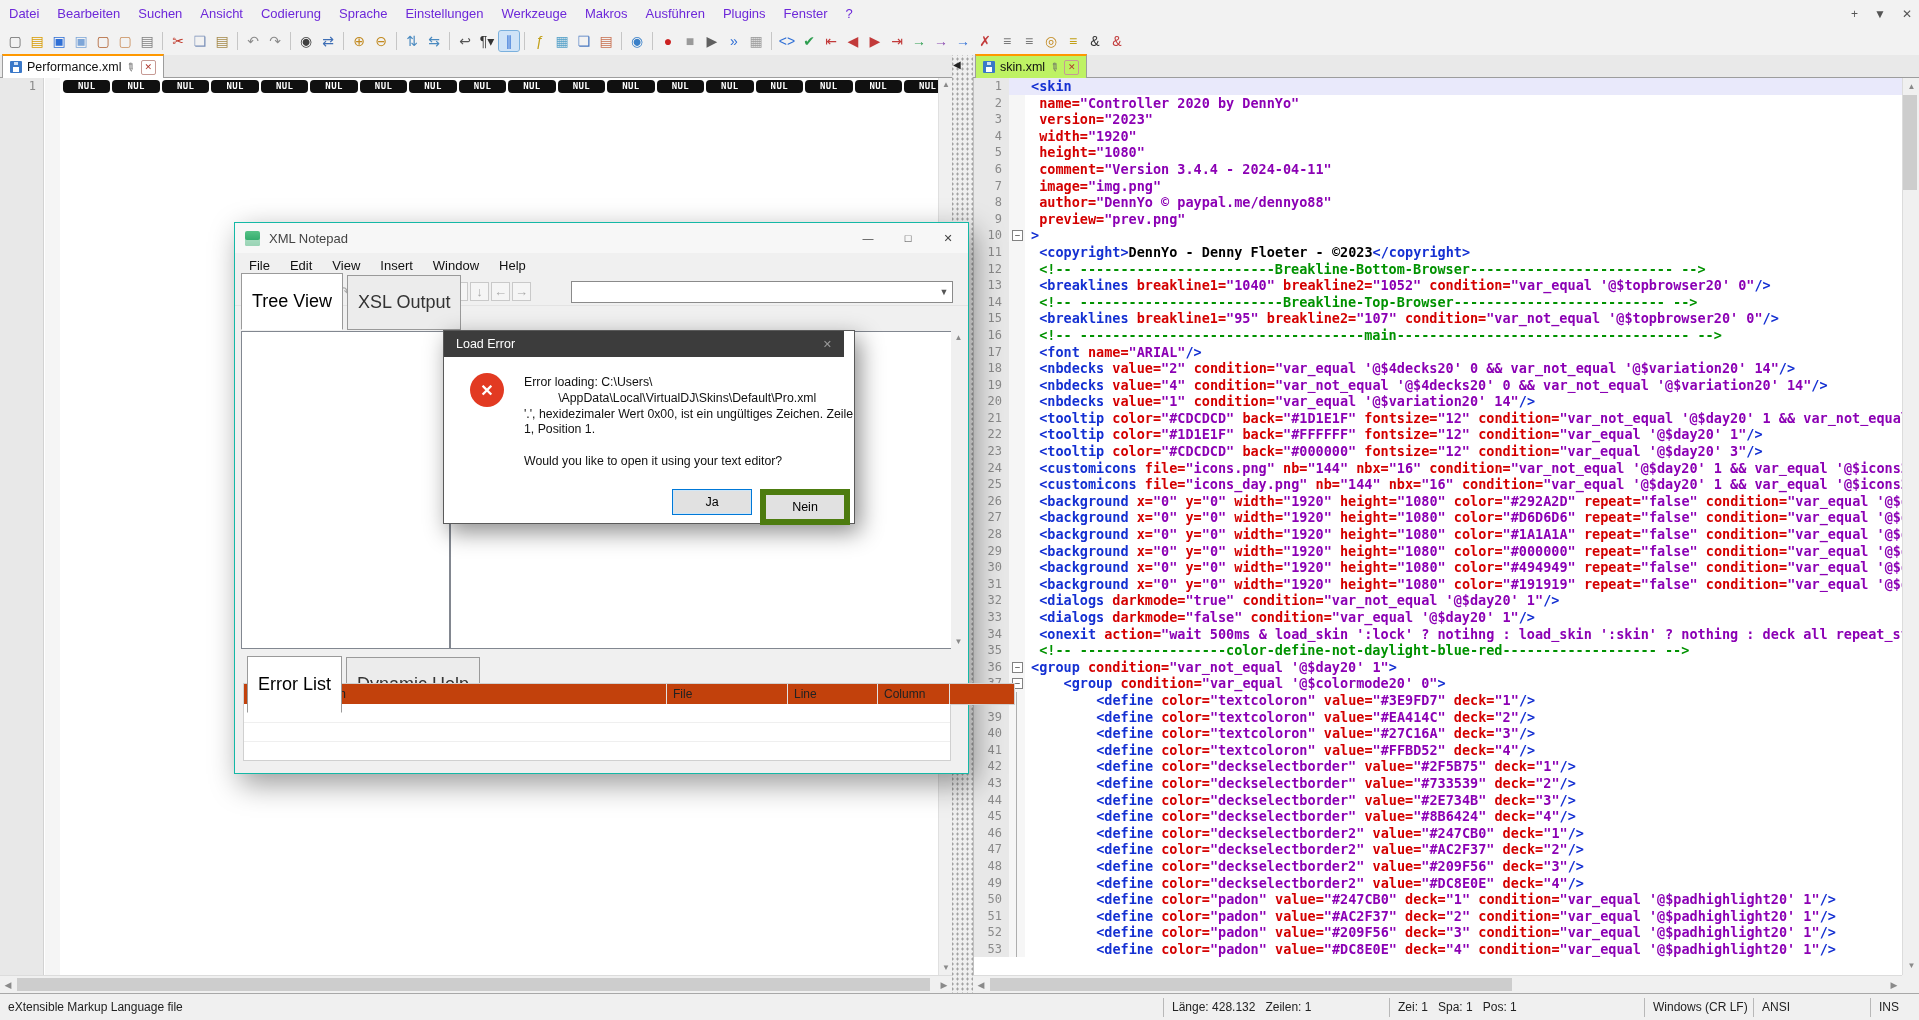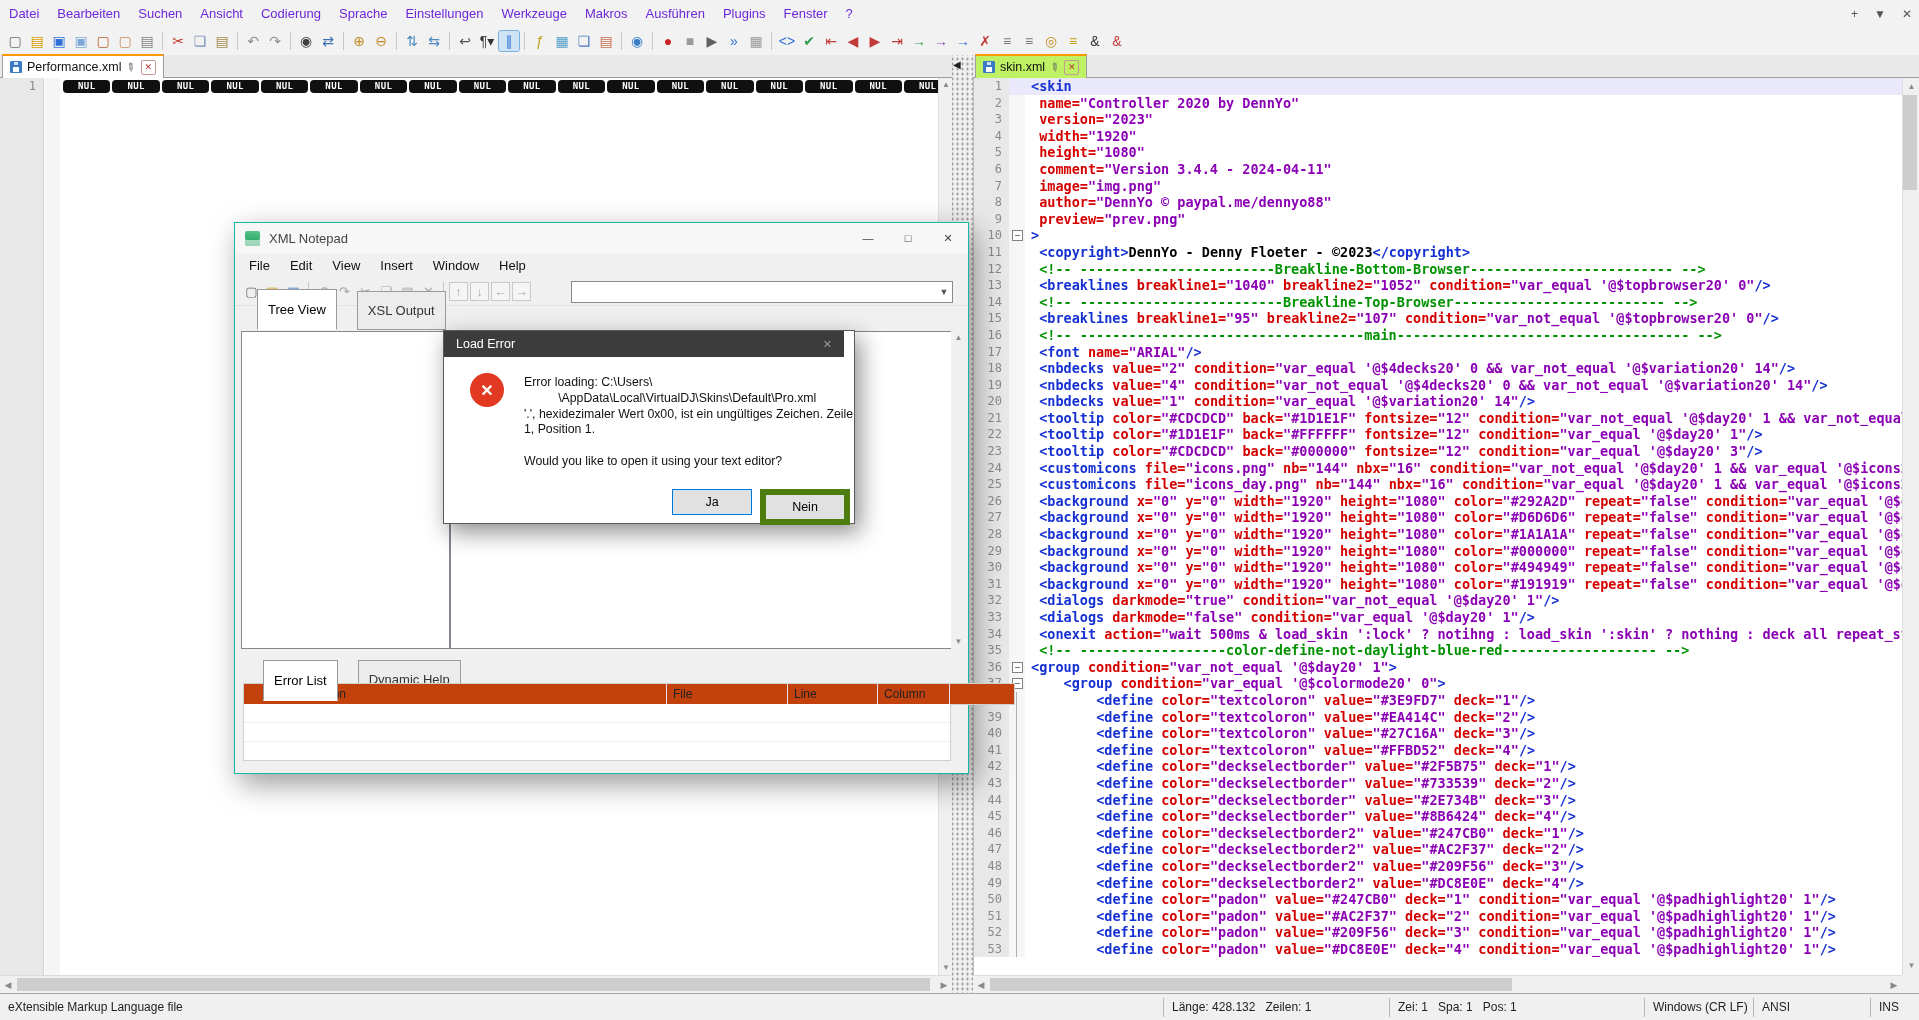--- a/index.html
+++ b/index.html
@@ -77,27 +77,27 @@
   #xn-caption-btns{margin-left:auto;display:flex}
   .cap-btn{width:40px;height:30px;display:flex;align-items:center;justify-content:center;font-size:11px;color:#444}
   #xn-menubar{position:absolute;left:0;top:30px;right:0;height:24px;background:#f0f0f0;display:flex;align-items:center;padding-left:4px}
   .xn-menu-item{padding:3px 10px;font-size:13px;color:#111}
   #xn-toolbar{position:absolute;left:0;top:54px;right:0;height:28px;display:flex;align-items:center;padding-left:6px;border-bottom:1px solid #e3e3e3}
   .xn-ico{width:19px;height:19px;display:flex;align-items:center;justify-content:center;font-size:13px;margin:0 1px}
   .xn-ico.boxed{border:1px solid #c9c9c9;background:#f5f5f5;width:17px;height:17px}
   #xn-combo{position:absolute;left:336px;top:58px;width:380px;height:20px;background:#fff;border:1px solid #8a8a8a;display:flex;align-items:center}
   #xn-combo .dd{margin-left:auto;width:16px;text-align:center;color:#555;font-size:9px}
   #xn-tabrow{position:absolute;left:2px;top:82px;right:0;height:24px;display:flex;align-items:flex-end}
-  .xn-tab{height:21px;padding:8px 10px;font-size:13px;display:flex;align-items:center;border:1px solid #9a9a9a;margin-left:20px;position:relative;top:1px}
+  .xn-tab{height:21px;padding:16px 10px;font-size:18px;display:flex;align-items:center;border:1px solid #9a9a9a;margin-left:4px;position:relative;top:1px}
   .xn-tab.active{background:#fff;border-bottom:1px solid #fff;height:23px;z-index:2}
   .xn-tab.inactive{background:#ececec;color:#333}
   #xn-tree{position:absolute;left:6px;top:108px;width:207px;height:316px;background:#fff;border:1px solid #828790}
   #xn-rightpanel{position:absolute;left:215px;top:108px;width:501px;height:316px;background:#fff;border:1px solid #828790}
   #xn-vscroll{position:absolute;left:716px;top:108px;width:15px;height:318px;background:#f0f0f0}
-  #xn-btabs{position:absolute;left:8px;top:436px;height:24px;display:flex;align-items:flex-start}
+  #xn-btabs{position:absolute;left:8px;top:448px;height:24px;display:flex;align-items:center}
   #xn-header{position:absolute;left:8px;top:460px;width:772px;height:22px;background:#c2410c;border:1px solid #d0d0d0;display:flex;box-sizing:border-box}
   .xn-col{border-right:1px solid #e2e2e2;font-size:12px;color:#222;line-height:20px;box-sizing:border-box;overflow:hidden}
   #xn-list{position:absolute;left:8px;top:481px;width:708px;height:57px;background:#fff;border:1px solid #d0d0d0;border-top:none;box-sizing:border-box}
   .xn-rowline{position:absolute;left:0;right:0;height:1px;background:#efefef}
 
   
   #dlg{left:443px;top:330px;width:410px;height:192px;background:#fff;border:1px solid #5a5a5a;
        box-shadow:5px 8px 22px rgba(0,0,0,.45);z-index:60}
   #dlg-titlebar{position:absolute;left:0;top:0;right:10px;height:26px;background:#3c3c3c;display:flex;align-items:center}
   #dlg-title{color:#fff;font-size:12.5px;margin-left:12px}

